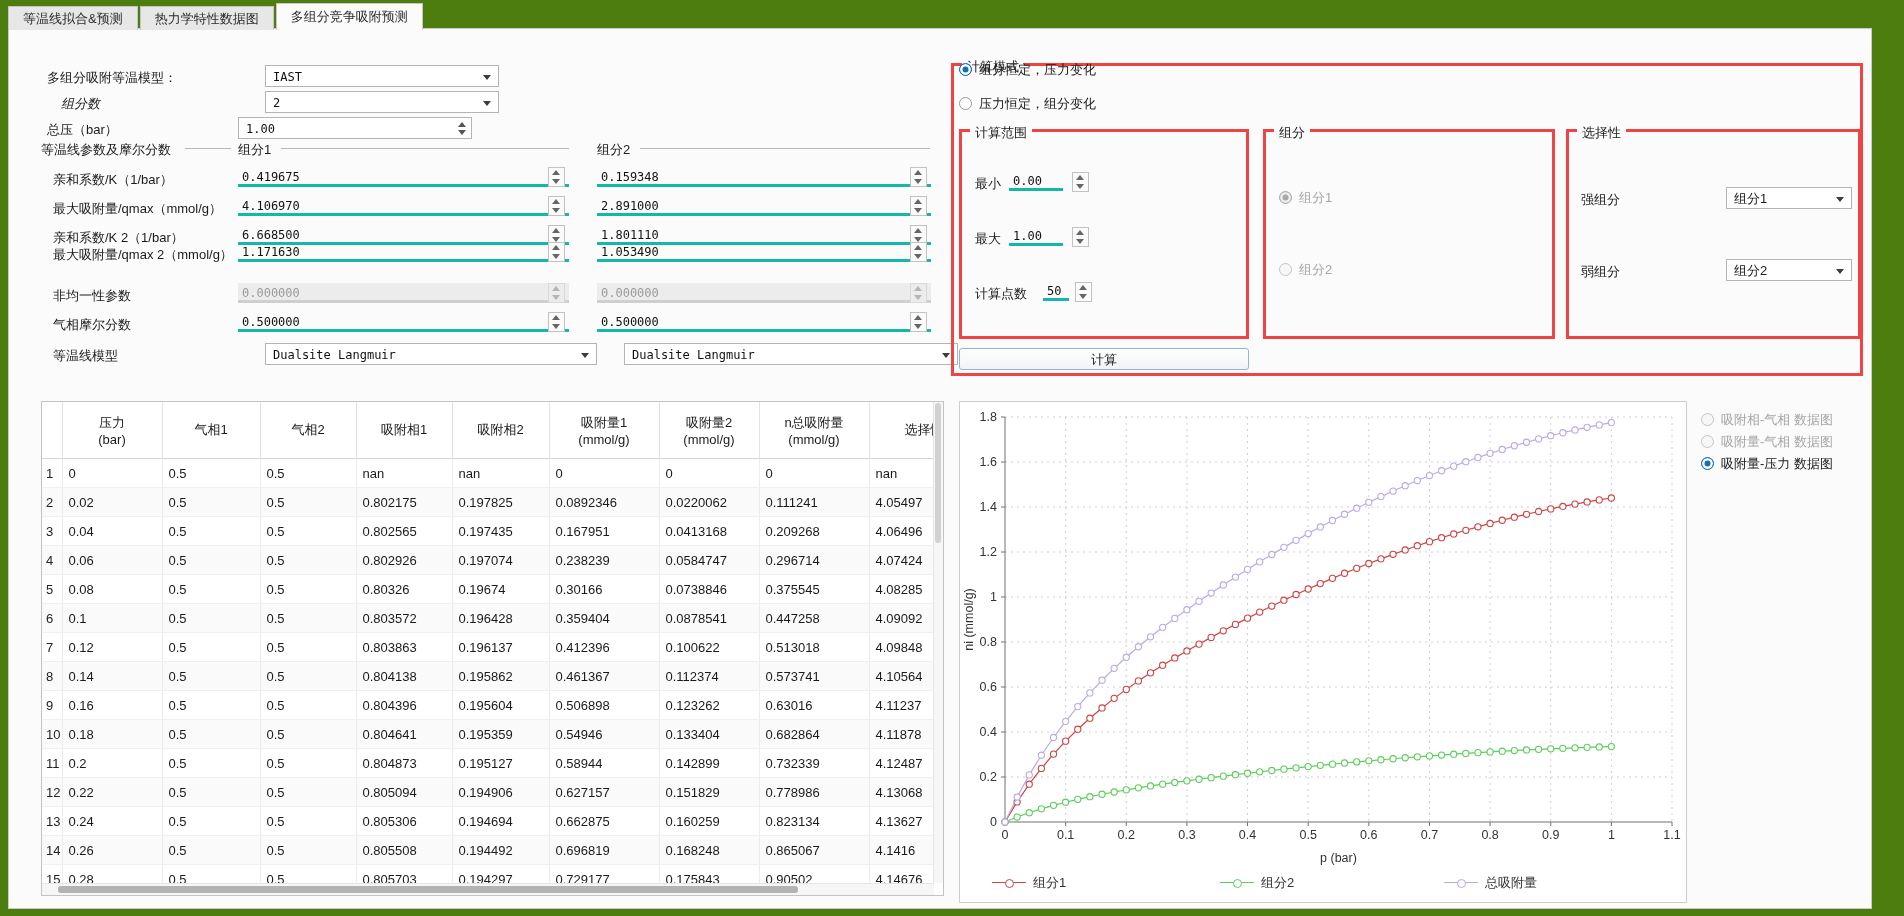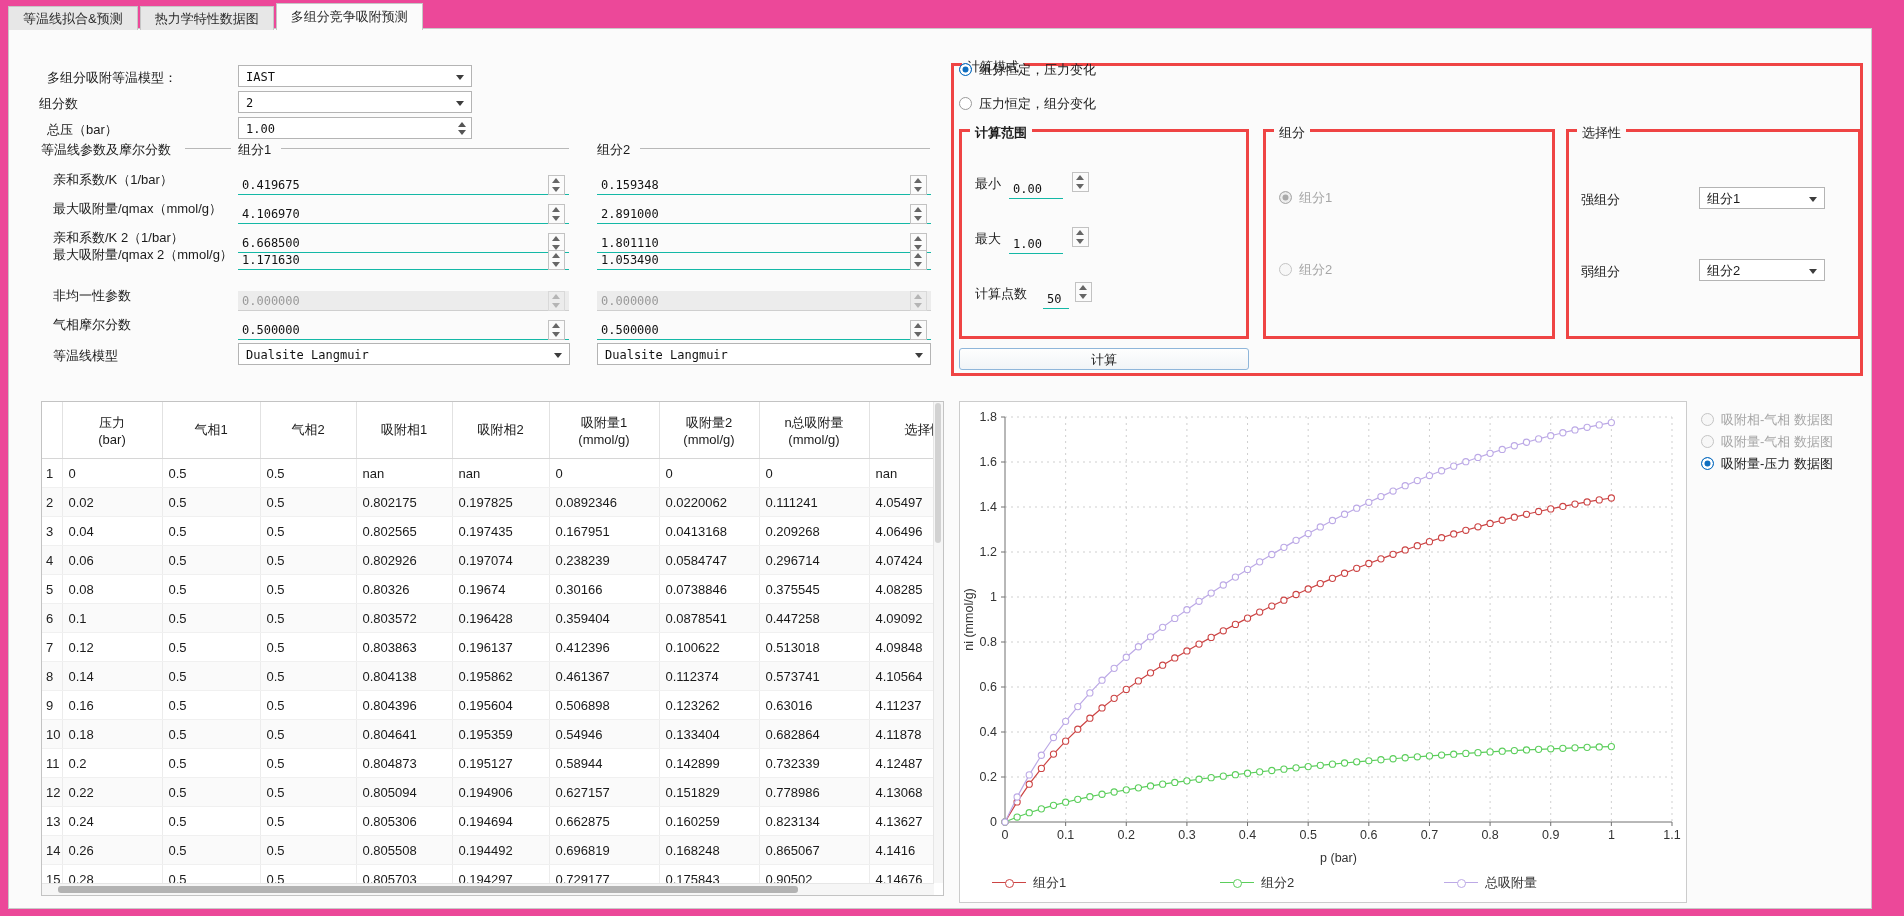--- a/index.html
+++ b/index.html
@@ -1,35 +1,35 @@
 <!DOCTYPE html>
 <html><head>
 <meta charset="utf-8">
 <style>
   html,body{margin:0;padding:0;background:#e9ebec;}
-  .app{position:relative;width:1904px;height:916px;font-family:"Liberation Sans",sans-serif;font-size:13px;color:#1a1a1a;overflow:hidden;background:#ec4899;}
+  .app{position:relative;width:1904px;height:916px;font-family:"Liberation Sans",sans-serif;font-size:13px;color:#1a1a1a;overflow:hidden;background:#4d7c0f;}
   
   .tabbar{position:absolute;left:8px;top:3px;height:26px;z-index:3;}
   .tab{position:relative;display:inline-block;height:23px;line-height:23px;padding:0 14px;background:#e7e7e7;border:1px solid #c6c6c6;border-bottom:none;margin-right:2px;top:2px;color:#2b2b2b;}
   .tab.active{background:#fbfbfb;height:26px;line-height:26px;top:0;z-index:4;}
   
   .page{position:absolute;left:8px;top:28px;width:1862px;height:879px;background:#fbfbfb;border:1px solid #c9c9c9;z-index:2;}
   .lbl{position:absolute;white-space:nowrap;color:#1a1a1a;}
   .val{font-family:"DejaVu Sans Mono","Liberation Mono",monospace;font-size:12px;color:#111;}
   
-  .combo{position:absolute;height:22px;background:#fff;border:1px solid #b4b4b4;line-height:22px;padding-left:7px;box-sizing:border-box;}
+  .combo{position:absolute;height:22px;background:#fff;border:1px solid #b4b4b4;line-height:22px;padding-left:7px;box-sizing:border-box;margin-left:27px;}
   .combo .arr{position:absolute;right:7px;top:9px;width:0;height:0;border-left:4px solid transparent;border-right:4px solid transparent;border-top:5px solid #3c3c3c;}
   
   .spinbox{position:absolute;height:22px;background:#fff;border:1px solid #b4b4b4;line-height:22px;padding-left:7px;box-sizing:border-box;}
   .spn{position:absolute;right:2px;top:2px;width:14px;height:17px;}
   .spn i{position:absolute;left:3px;width:0;height:0;border-left:4px solid transparent;border-right:4px solid transparent;}
   .spn .up{top:2px;border-bottom:5px solid #555;}
   .spn .dn{bottom:2px;border-top:5px solid #555;}
   
-  .ufield{position:absolute;height:20px;border-bottom:1px solid #14b8a6;line-height:19px;padding-left:4px;box-sizing:border-box;margin-top:8px;}
+  .ufield{position:absolute;height:20px;border-bottom:3px solid #14b8a6;line-height:19px;padding-left:4px;box-sizing:border-box;}
   .uspin{position:absolute;right:4px;top:0px;width:15px;height:18px;border:1px solid #c2c2c2;background:#fbfbfb;}
   .uspin i{position:absolute;left:3px;width:0;height:0;border-left:4px solid transparent;border-right:4px solid transparent;}
   .uspin .up{top:2px;border-bottom:5px solid #666;}
   .uspin .dn{bottom:2px;border-top:5px solid #666;}
   .ufield.dis{background:#ececec;border-bottom-color:#cfcfcf;}
   .ufield.dis .val{color:#9a9a9a;}
   .ufield.dis .uspin{border-color:#d9d9d9;background:#ececec;}
   .ufield.dis .uspin .up{border-bottom-color:#b5b5b5;}
   .ufield.dis .uspin .dn{border-top-color:#b5b5b5;}
   .prow{position:absolute;left:0;width:100%;height:24px;}
@@ -78,21 +78,21 @@
   </div>
 
   <div class="page">
 
     <span class="lbl" style="left:38px;top:40px;">多组分吸附等温模型：</span>
     <div class="combo" style="left:229px;top:36px;width:234px;">
       <span class="val">IAST</span>
       <span class="arr"></span>
     </div>
 
-    <span class="lbl" style="left:30px;top:66px;">组分数</span>
+    <span class="lbl" style="left:52px;top:66px;font-style:italic;">组分数</span>
     <div class="combo" style="left:229px;top:62px;width:234px;">
       <span class="val">2</span>
       <span class="arr"></span>
     </div>
 
     <span class="lbl" style="left:38px;top:92px;">总压（bar）</span>
     <div class="spinbox" style="left:229px;top:88px;width:234px;">
       <span class="val">1.00</span>
       <span class="spn">
           <i class="up"></i>
@@ -189,21 +189,21 @@
     <div class="gbox" style="left:942px;top:34px;width:912px;height:313px;">
       <span class="gtitle">计算模式</span>
     </div>
     <div class="radrow" style="left:950px;top:32px;">
       <span class="rad sel"></span><span class="rtext">组分恒定，压力变化</span>
     </div>
     <div class="radrow" style="left:950px;top:66px;">
       <span class="rad"></span><span class="rtext">压力恒定，组分变化</span>
     </div>
 
-    <div class="gbox" style="left:950px;top:100px;width:290px;height:210px;font-weight:bold;">
+    <div class="gbox" style="left:950px;top:100px;width:290px;height:210px;">
       <span class="gtitle">计算范围</span>
     </div>
     <span class="lbl" style="left:966px;top:146px;">最小</span>
     <div class="ufield" style="left:1000px;top:142px;width:54px;">
       <span class="val">0.00</span>
     </div>
     <span class="uspin" style="position:absolute;left:1063px;top:143px;">
         <i class="up"></i>
         <i class="dn"></i>
       </span>

